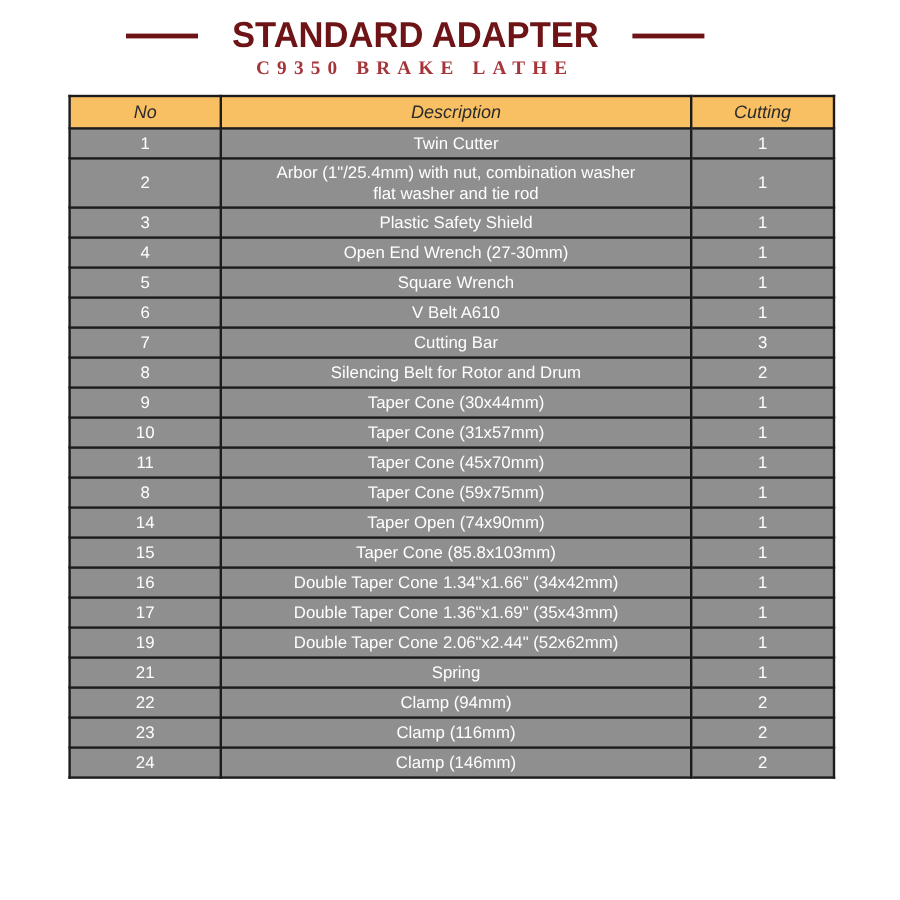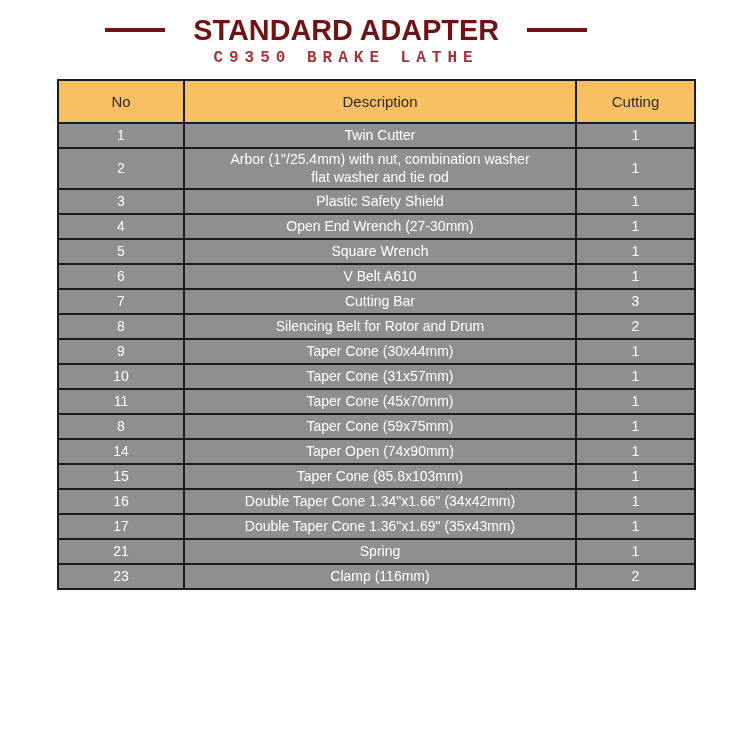--- a/index.html
+++ b/index.html
@@ -38,21 +38,21 @@
   .main-title{
     font-size:30px;
     font-weight:800;
     letter-spacing:0px;
     color:var(--title-color);
     transform:scaleX(0.96);
     white-space:nowrap;
   }
   .subtitle{
     margin-top:2px;
-    font-family:Liberation Mono, monospace;
+    font-family:Liberation Serif, serif;
     font-size:16px;
     font-weight:700;
     letter-spacing:6px;
     color:var(--subtitle-color);
     white-space:nowrap;
   }
   table.parts{
     position:absolute;
     left:57px;
     top:79px;
@@ -64,21 +64,22 @@
     border:2px solid var(--border-color);
     text-align:center;
     vertical-align:middle;
     padding:2px 6px;
   }
   table.parts th{
     background:var(--header-bg);
     color:var(--header-text);
     font-size:15px;
     font-weight:400;
-    height:43px;
+    height:27px;
+    font-style:italic;
   }
   table.parts td{
     background:var(--row-bg);
     color:var(--body-text);
     font-size:14px;
     height:25px;
     line-height:1.25;
   }
   td.description-cell{
     white-space:pre-line;
@@ -188,23 +189,38 @@
         <td class="no-cell">16</td>
         <td class="description-cell">Double Taper Cone 1.34"x1.66" (34x42mm)</td>
         <td class="quantity-cell">1</td>
       </tr>
       <tr>
         <td class="no-cell">17</td>
         <td class="description-cell">Double Taper Cone 1.36"x1.69" (35x43mm)</td>
         <td class="quantity-cell">1</td>
       </tr>
       <tr>
+        <td class="no-cell">19</td>
+        <td class="description-cell">Double Taper Cone 2.06"x2.44" (52x62mm)</td>
+        <td class="quantity-cell">1</td>
+      </tr>
+      <tr>
         <td class="no-cell">21</td>
         <td class="description-cell">Spring</td>
         <td class="quantity-cell">1</td>
       </tr>
       <tr>
+        <td class="no-cell">22</td>
+        <td class="description-cell">Clamp (94mm)</td>
+        <td class="quantity-cell">2</td>
+      </tr>
+      <tr>
         <td class="no-cell">23</td>
         <td class="description-cell">Clamp (116mm)</td>
+        <td class="quantity-cell">2</td>
+      </tr>
+      <tr>
+        <td class="no-cell">24</td>
+        <td class="description-cell">Clamp (146mm)</td>
         <td class="quantity-cell">2</td>
       </tr>
     </tbody>
 </table>
 
 </body></html>

